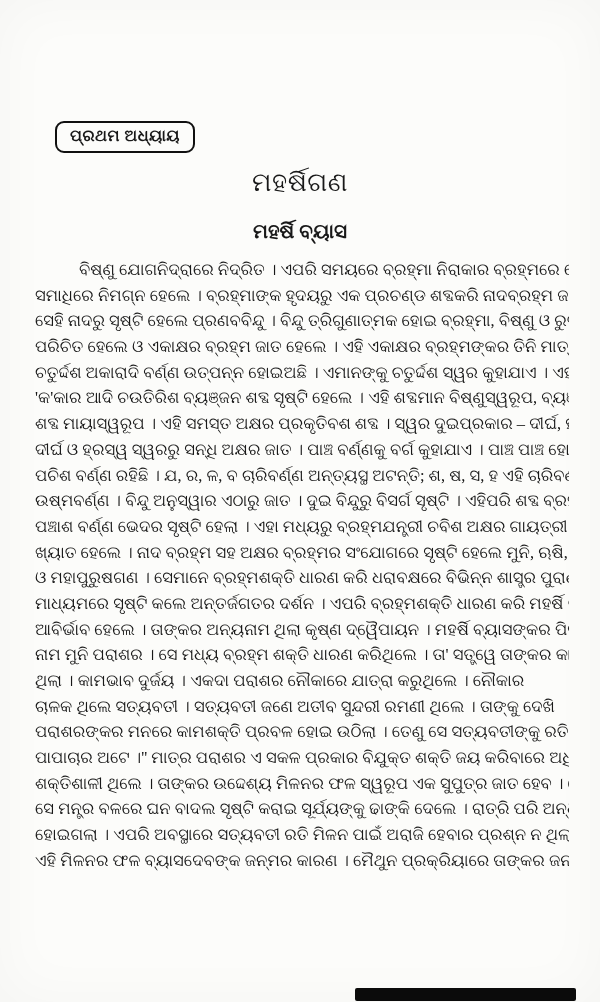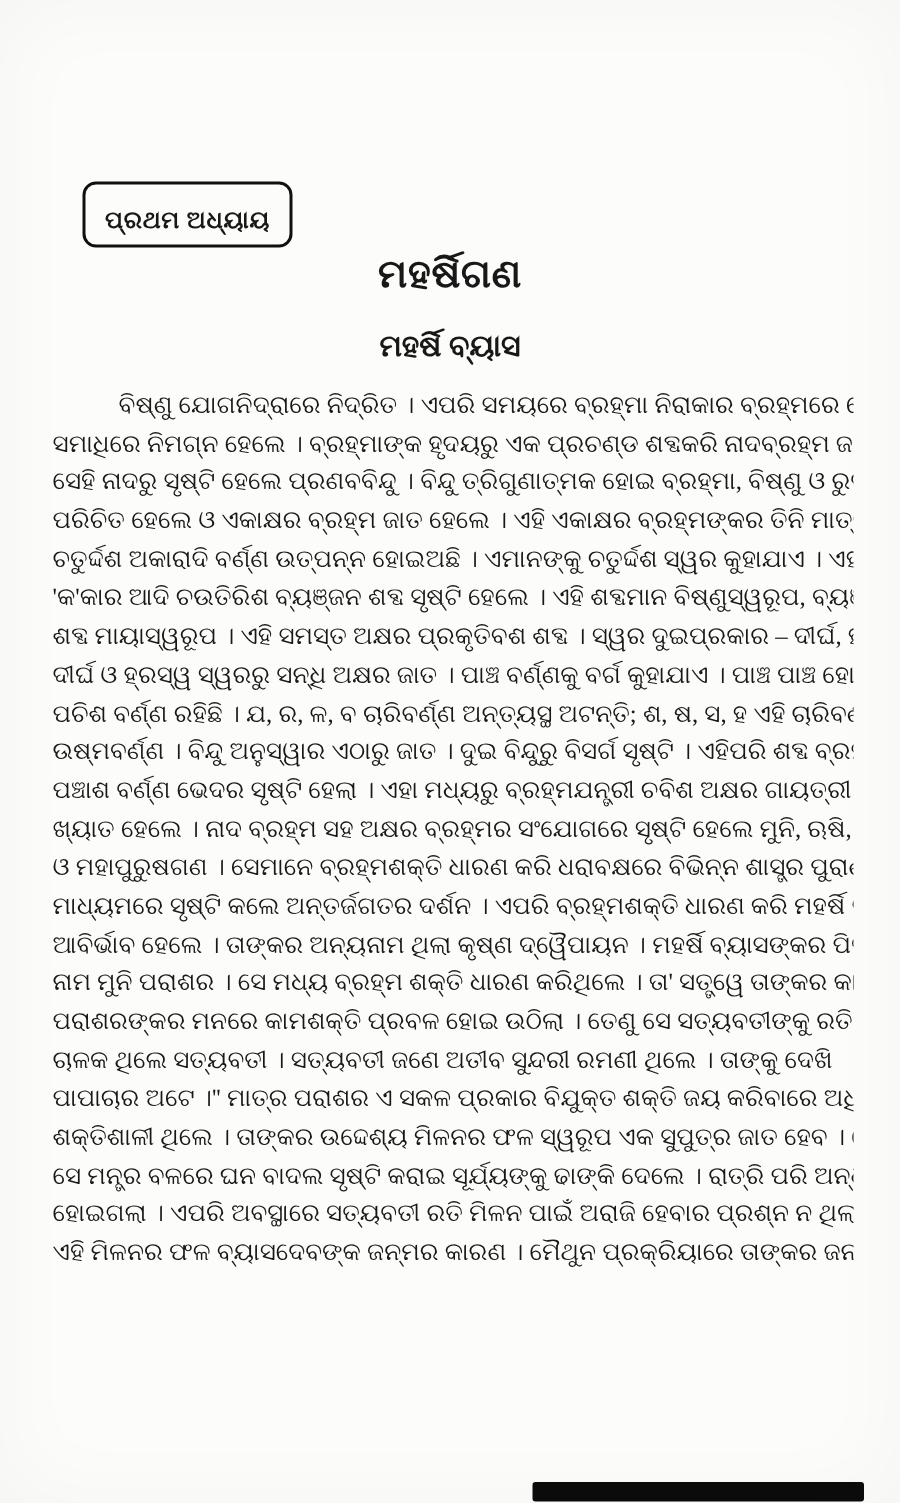--- a/index.html
+++ b/index.html
@@ -17,36 +17,36 @@
     box-shadow: inset 0 0 60px rgba(0,0,0,0.03);
     overflow: hidden;
     color: #181818;
   }
   .chapter-badge {
     position: absolute;
     left: 55px;
     top: 121px;
     border: 2.5px solid #101010;
     border-radius: 9px;
-    padding: 15px 13px 6px 13px;
+    padding: 4px 13px 6px 13px;
     font-size: 16px;
     font-weight: bold;
     letter-spacing: 0.5px;
     background: #fcfcfa;
     white-space: nowrap;
   }
   .title {
     position: absolute;
     left: 0;
     right: 0;
     top: 168px;
     margin: 0;
     text-align: center;
     font-size: 26px;
-    font-weight: bold;
+    font-weight: normal;
     letter-spacing: 0.5px;
   }
   .subtitle {
     position: absolute;
     left: 0;
     right: 0;
     top: 220px;
     margin: 0;
     text-align: center;
     font-size: 20px;
@@ -100,22 +100,23 @@
       <div class="line">ଶବ୍ଦ ମାୟାସ୍ୱରୂପ । ଏହି ସମସ୍ତ ଅକ୍ଷର ପ୍ରକୃତିବଶ ଶବ୍ଦ । ସ୍ୱର ଦୁଇପ୍ରକାର – ଦୀର୍ଘ, ହ୍ରସ୍ୱ ।</div>
       <div class="line">ଦୀର୍ଘ ଓ ହ୍ରସ୍ୱ ସ୍ୱରରୁ ସନ୍ଧି ଅକ୍ଷର ଜାତ । ପାଞ୍ଚ ବର୍ଣ୍ଣକୁ ବର୍ଗ କୁହାଯାଏ । ପାଞ୍ଚ ପାଞ୍ଚ ହୋଇ</div>
       <div class="line">ପଚିଶ ବର୍ଣ୍ଣ ରହିଛି । ଯ, ର, ଳ, ବ ଚାରିବର୍ଣ୍ଣ ଅନ୍ତ୍ୟସ୍ଥ ଅଟନ୍ତି; ଶ, ଷ, ସ, ହ ଏହି ଚାରିବର୍ଣ୍ଣ</div>
       <div class="line">ଉଷ୍ମବର୍ଣ୍ଣ । ବିନ୍ଦୁ ଅନୁସ୍ୱାର ଏଠାରୁ ଜାତ । ଦୁଇ ବିନ୍ଦୁରୁ ବିସର୍ଗ ସୃଷ୍ଟି । ଏହିପରି ଶବ୍ଦ ବ୍ରହ୍ମରୁ</div>
       <div class="line">ପଞ୍ଚାଶ ବର୍ଣ୍ଣ ଭେଦର ସୃଷ୍ଟି ହେଲା । ଏହା ମଧ୍ୟରୁ ବ୍ରହ୍ମଯନ୍ତ୍ରୀ ଚବିଶ ଅକ୍ଷର ଗାୟତ୍ରୀ ନାମରେ</div>
       <div class="line">ଖ୍ୟାତ ହେଲେ । ନାଦ ବ୍ରହ୍ମ ସହ ଅକ୍ଷର ବ୍ରହ୍ମର ସଂଯୋଗରେ ସୃଷ୍ଟି ହେଲେ ମୁନି, ଋଷି, ସନ୍ଥ</div>
       <div class="line">ଓ ମହାପୁରୁଷଗଣ । ସେମାନେ ବ୍ରହ୍ମଶକ୍ତି ଧାରଣ କରି ଧରାବକ୍ଷରେ ବିଭିନ୍ନ ଶାସ୍ତ୍ର ପୁରାଣ</div>
       <div class="line">ମାଧ୍ୟମରେ ସୃଷ୍ଟି କଲେ ଅନ୍ତର୍ଜଗତର ଦର୍ଶନ । ଏପରି ବ୍ରହ୍ମଶକ୍ତି ଧାରଣ କରି ମହର୍ଷି ବ୍ୟାସ</div>
       <div class="line">ଆବିର୍ଭାବ ହେଲେ । ତାଙ୍କର ଅନ୍ୟନାମ ଥିଲା କୃଷ୍ଣ ଦ୍ୱୈପାୟନ । ମହର୍ଷି ବ୍ୟାସଙ୍କର ପିତାଙ୍କ</div>
       <div class="line">ନାମ ମୁନି ପରାଶର । ସେ ମଧ୍ୟ ବ୍ରହ୍ମ ଶକ୍ତି ଧାରଣ କରିଥିଲେ । ତା' ସତ୍ତ୍ୱେ ତାଙ୍କର କାମନା</div>
+      <div class="line">ଥିଲା । କାମଭାବ ଦୁର୍ଜୟ । ଏକଦା ପରାଶର ନୌକାରେ ଯାତ୍ରା କରୁଥିଲେ । ନୌକାର</div>
+      <div class="line">ଚାଳକ ଥିଲେ ସତ୍ୟବତୀ । ସତ୍ୟବତୀ ଜଣେ ଅତୀବ ସୁନ୍ଦରୀ ରମଣୀ ଥିଲେ । ତାଙ୍କୁ ଦେଖି</div>
       <div class="line">ପରାଶରଙ୍କର ମନରେ କାମଶକ୍ତି ପ୍ରବଳ ହୋଇ ଉଠିଲା । ତେଣୁ ସେ ସତ୍ୟବତୀଙ୍କୁ ରତି</div>
-      <div class="line">ଚାଳକ ଥିଲେ ସତ୍ୟବତୀ । ସତ୍ୟବତୀ ଜଣେ ଅତୀବ ସୁନ୍ଦରୀ ରମଣୀ ଥିଲେ । ତାଙ୍କୁ ଦେଖି</div>
       <div class="line">ପାପାଚାର ଅଟେ ।'' ମାତ୍ର ପରାଶର ଏ ସକଳ ପ୍ରକାର ବିଯୁକ୍ତ ଶକ୍ତି ଜୟ କରିବାରେ ଅଧିକ</div>
       <div class="line">ଶକ୍ତିଶାଳୀ ଥିଲେ । ତାଙ୍କର ଉଦ୍ଦେଶ୍ୟ ମିଳନର ଫଳ ସ୍ୱରୂପ ଏକ ସୁପୁତ୍ର ଜାତ ହେବ । ତେଣୁ</div>
       <div class="line">ସେ ମନ୍ତ୍ର ବଳରେ ଘନ ବାଦଲ ସୃଷ୍ଟି କରାଇ ସୂର୍ଯ୍ୟଙ୍କୁ ଢାଙ୍କି ଦେଲେ । ରାତ୍ରି ପରି ଅନ୍ଧକାର</div>
       <div class="line">ହୋଇଗଲା । ଏପରି ଅବସ୍ଥାରେ ସତ୍ୟବତୀ ରତି ମିଳନ ପାଇଁ ଅରାଜି ହେବାର ପ୍ରଶ୍ନ ନ ଥିଲା ।</div>
       <div class="line">ଏହି ମିଳନର ଫଳ ବ୍ୟାସଦେବଙ୍କ ଜନ୍ମର କାରଣ । ମୈଥୁନ ପ୍ରକ୍ରିୟାରେ ତାଙ୍କର ଜନ୍ମ । ମାତ୍ର</div>
     </div>
 
   <div class="scan-bar"></div>
 
 </div>

